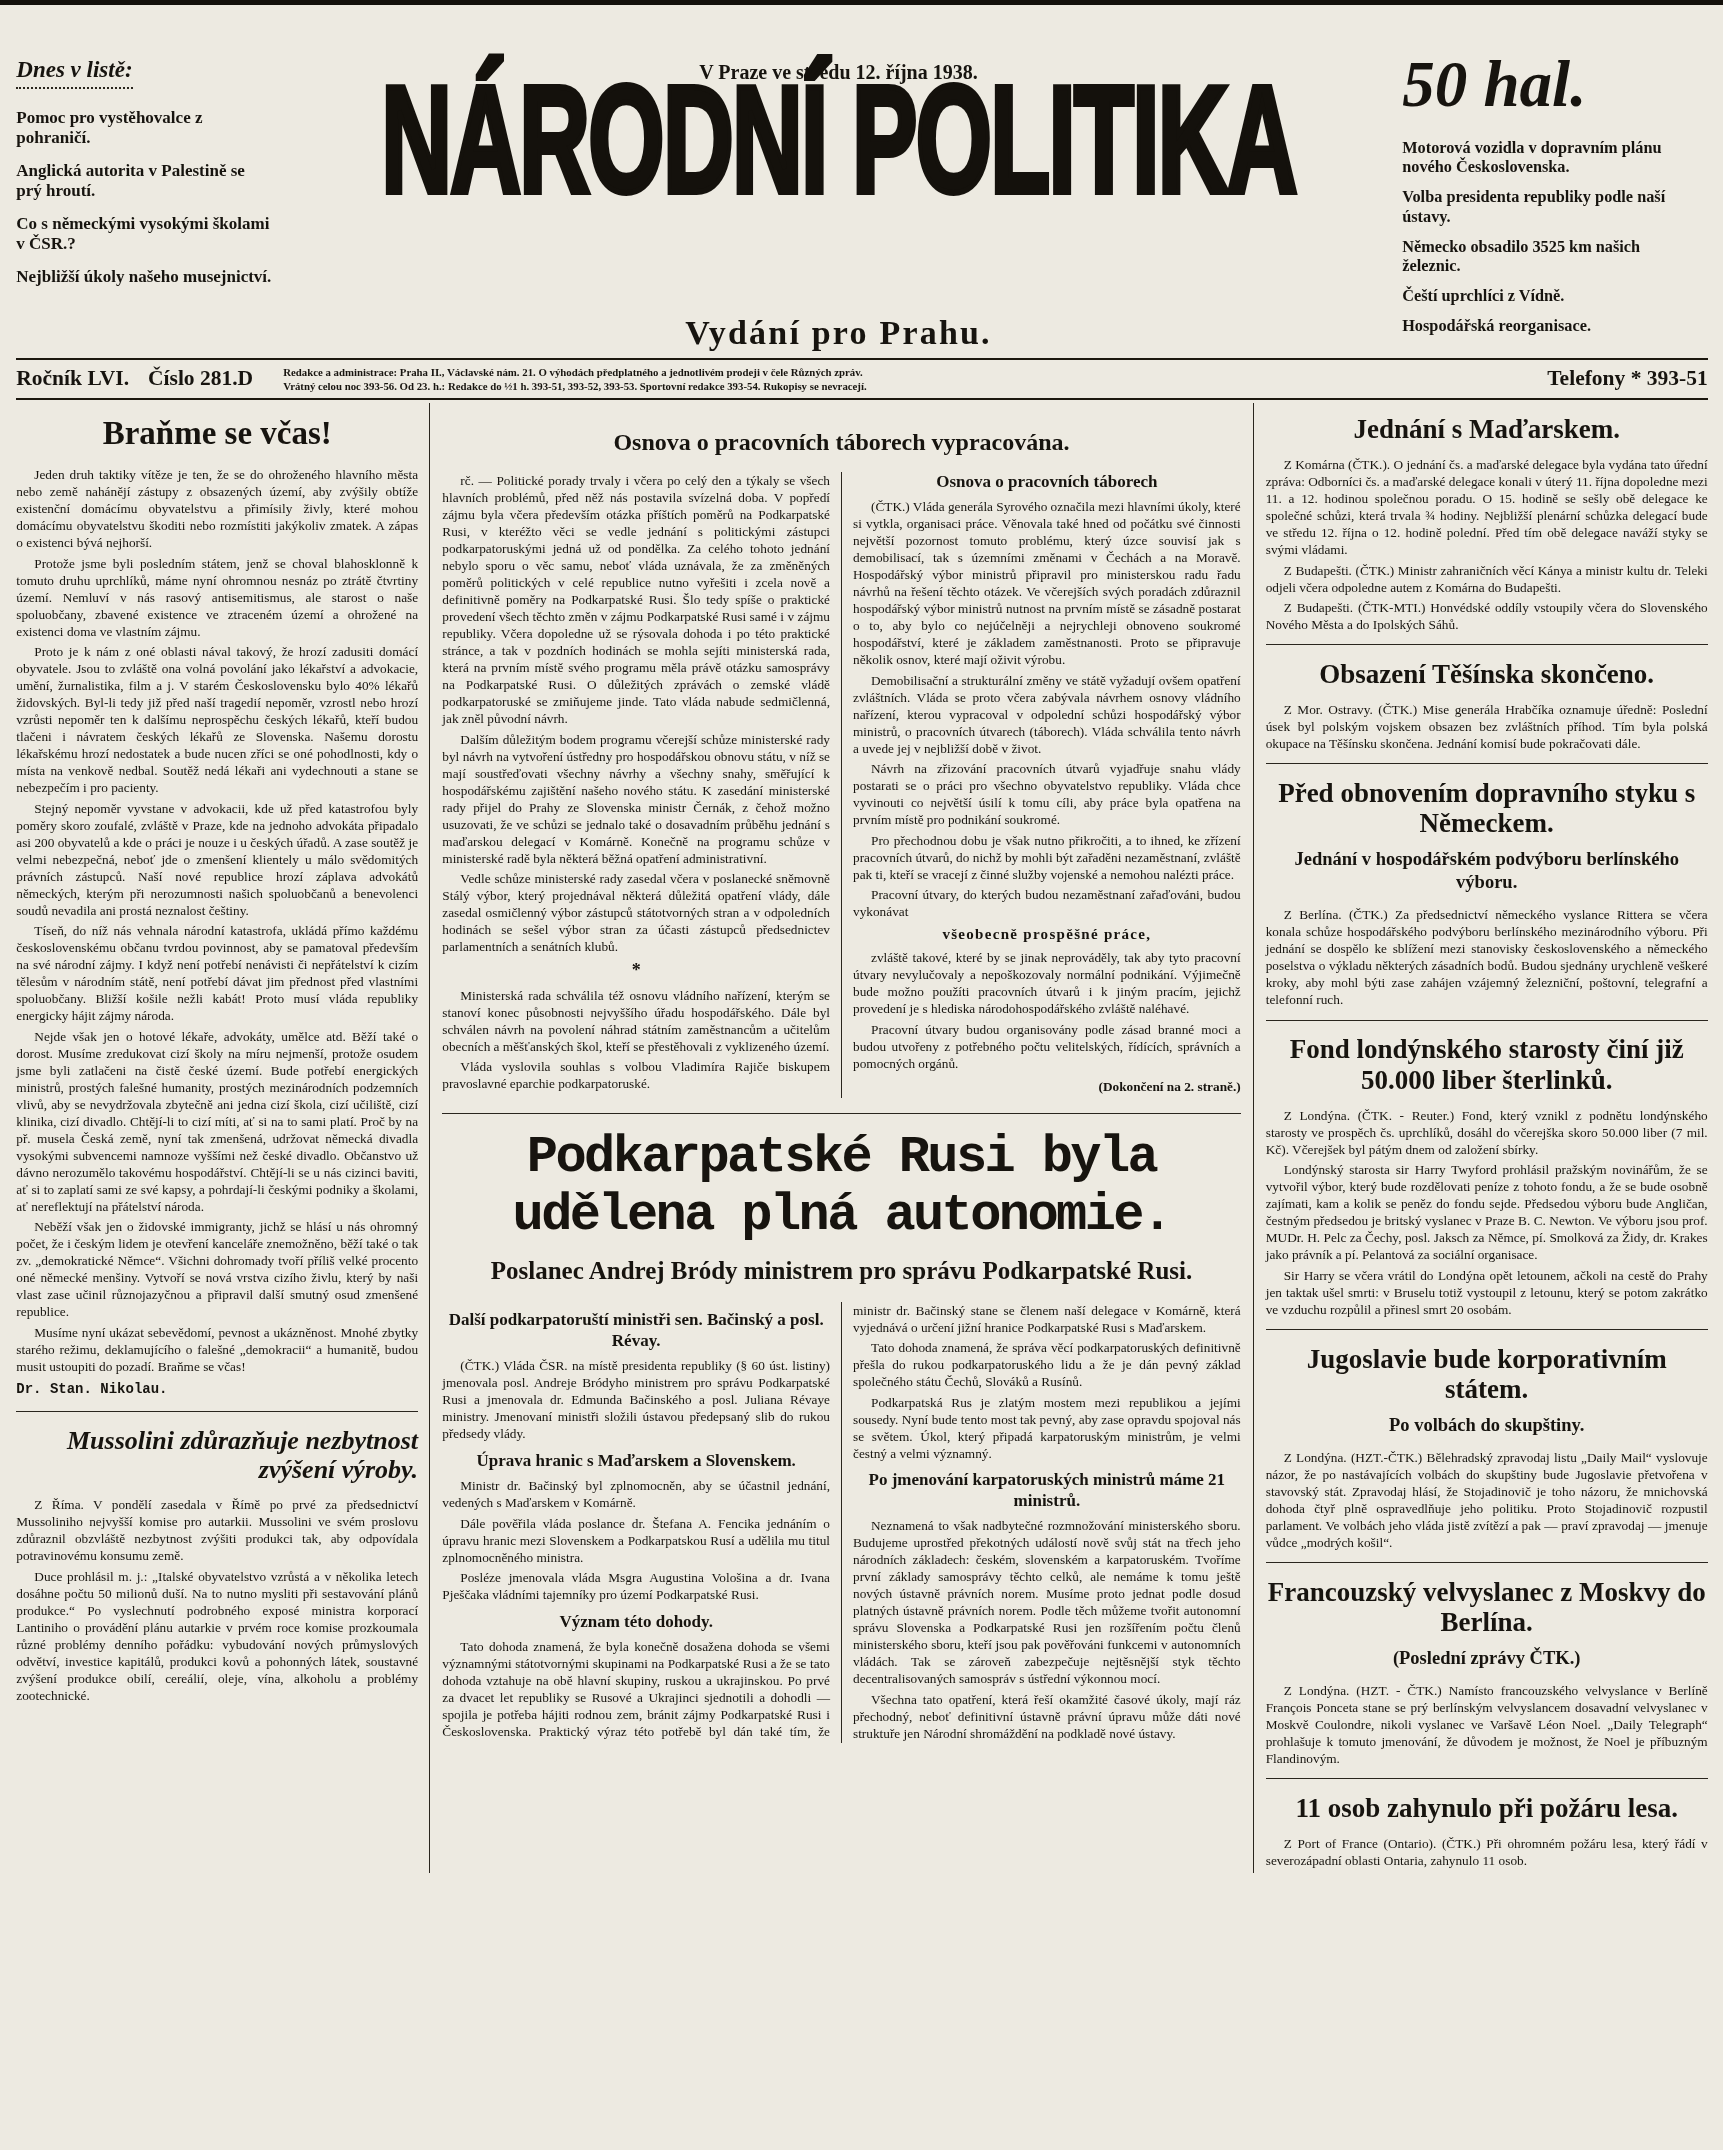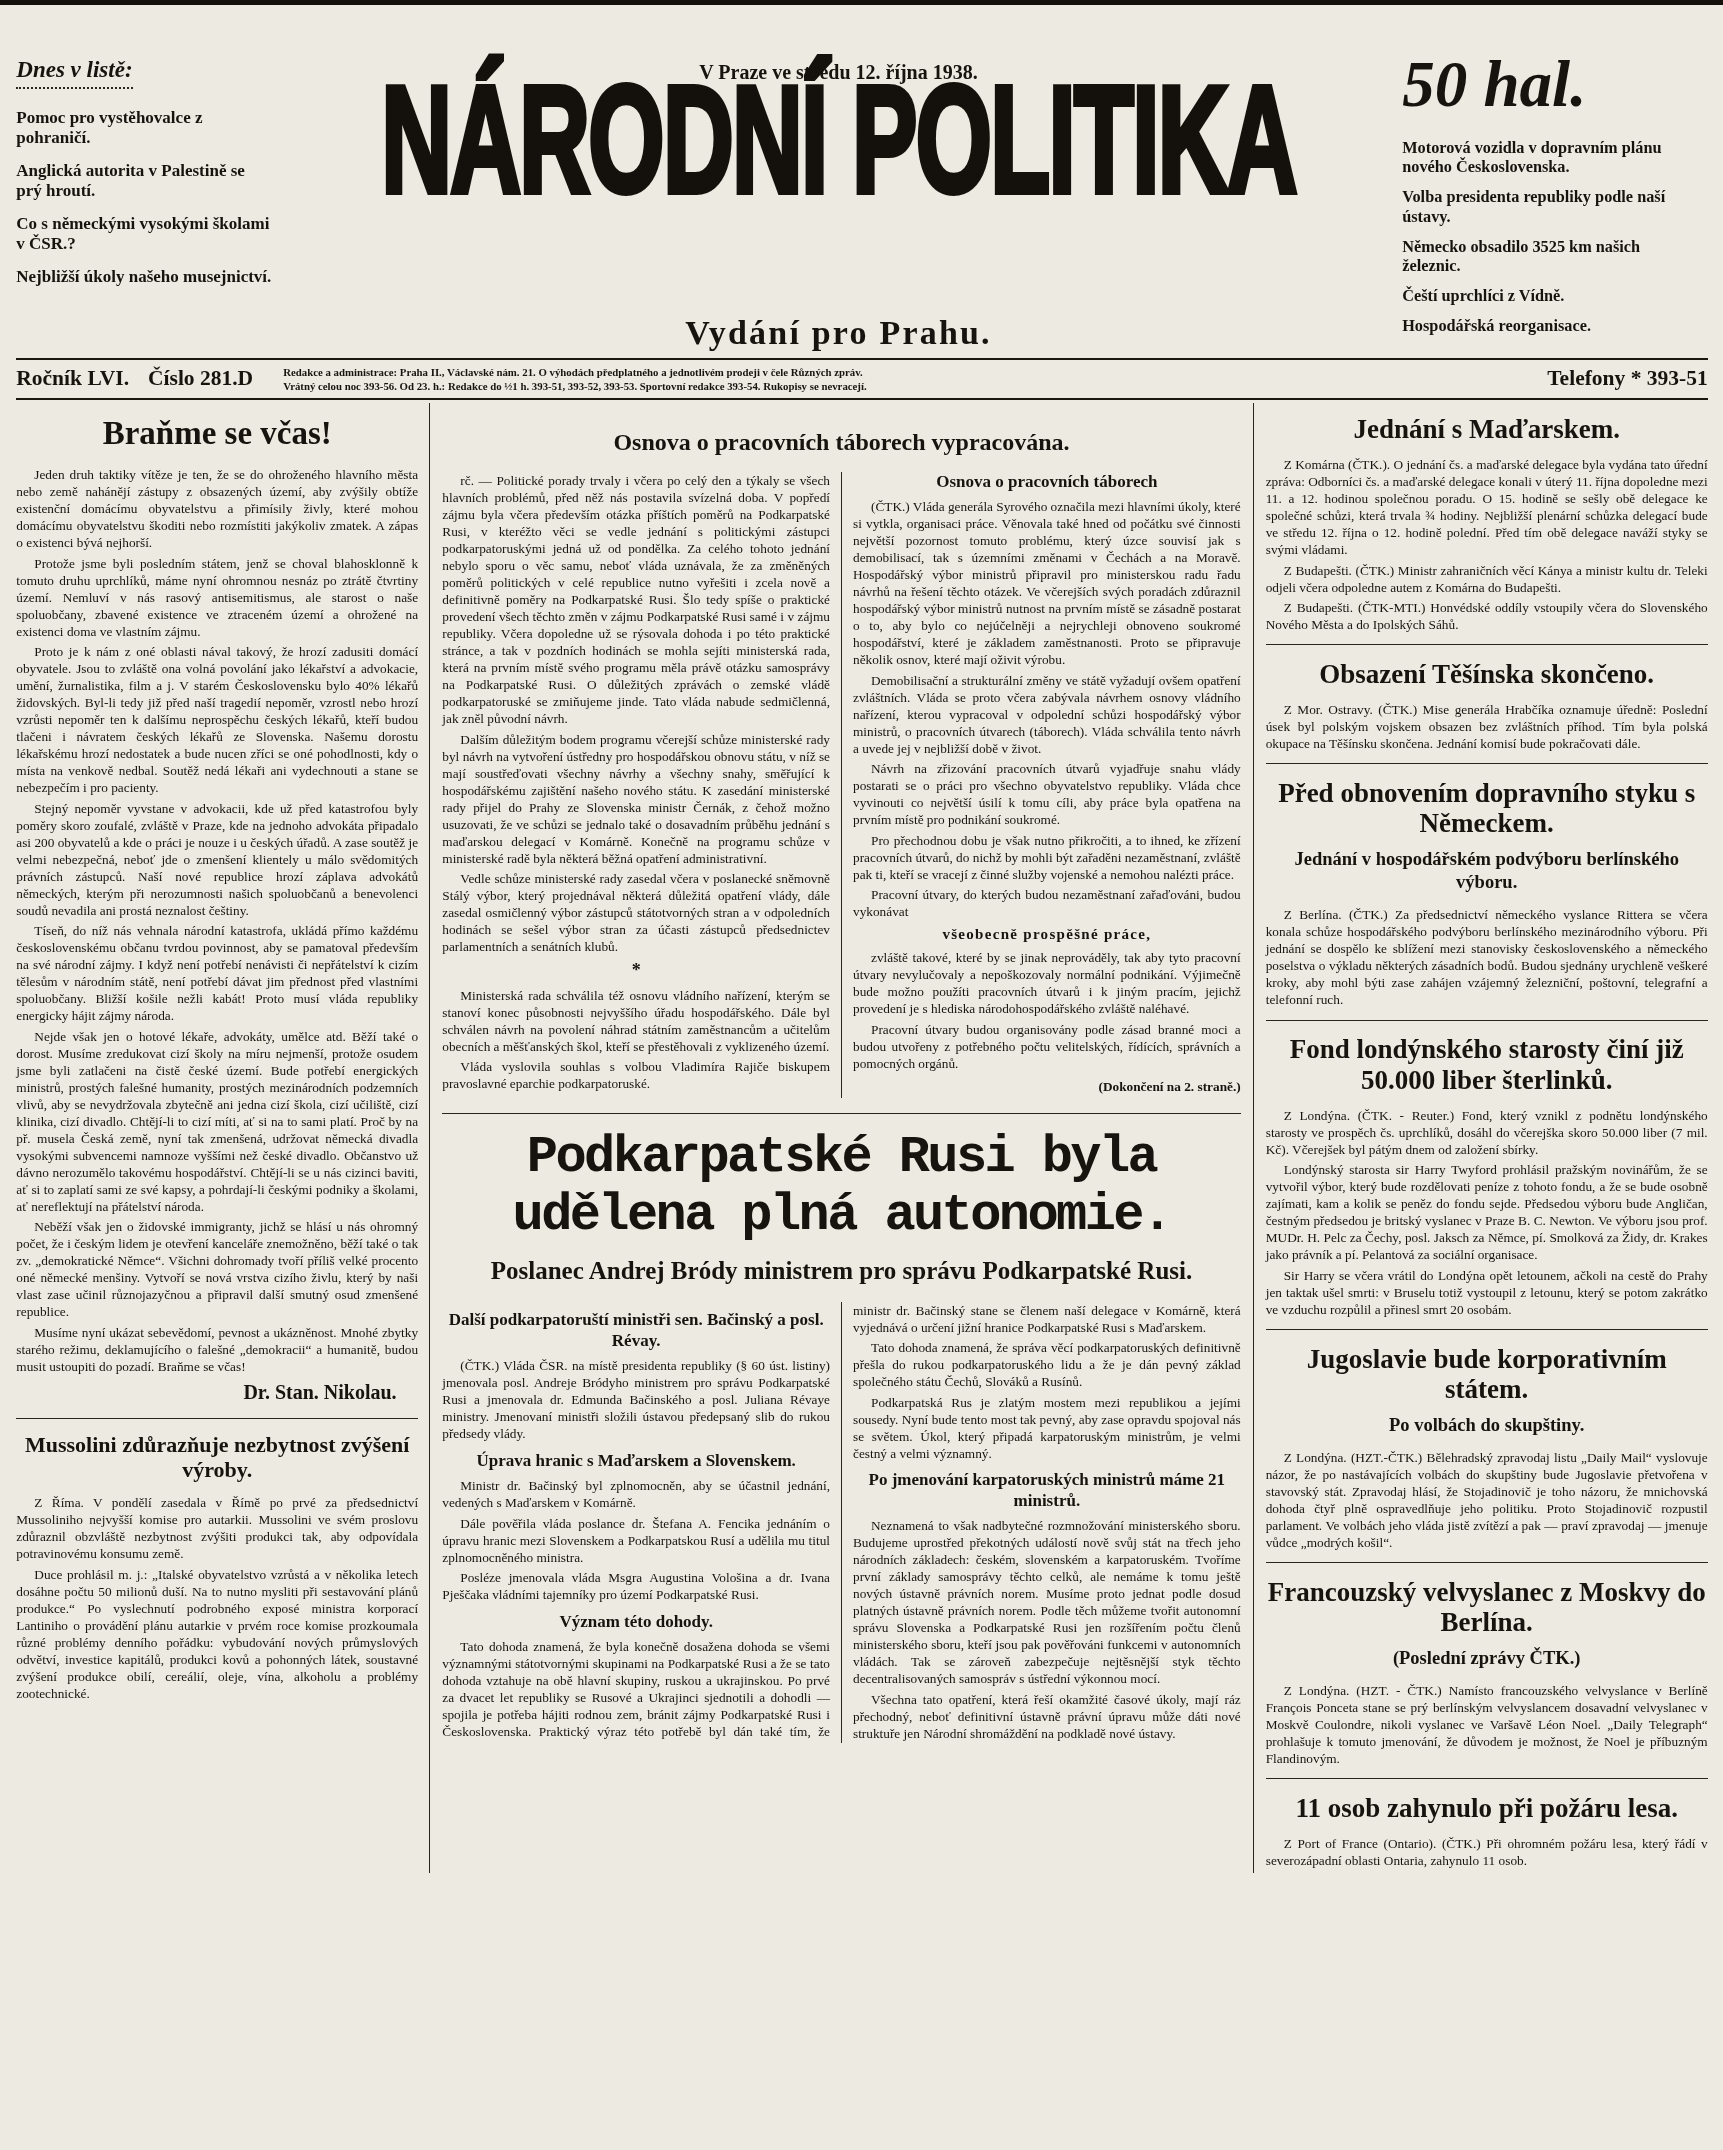--- a/index.html
+++ b/index.html
@@ -41,35 +41,35 @@
   
   .content { display:flex; align-items:stretch; margin-top:2.6px; }
   .col-left { width:413px; padding-right:11.2px; }
   .col-center { flex:1; border-left:1.3px solid #2a261e; border-right:1.3px solid #2a261e; padding:0 12px; }
   .col-right { width:454px; padding-left:12px; }
 
   
   .bt p { font-size:13.3px; line-height:1.28; text-align:justify; text-indent:18px;
     margin:0 0 3.4px; hyphens:auto; -webkit-hyphens:auto; }
   .h-left { font-size:33px; font-weight:bold; text-align:center; margin:12px 0 14.6px; }
-  .h-left2 { font-size:22px; font-weight:bold; text-align:center; line-height:1.12; margin:9.5px 0 12px; }
+  .h-left2 { font-size:26px; font-weight:bold; text-align:right; line-height:1.12; margin:9.5px 0 12px;font-style:italic; }
   .h-small { font-size:27px; font-weight:bold; text-align:center; line-height:1.12; margin:11.2px 0 12px; }
   .h-sub { font-size:18.5px; font-weight:bold; text-align:center; line-height:1.25; margin:-2.6px 0 12px; }
   .center-head1 { font-family:"Liberation Sans", sans-serif; font-size:46px; font-weight:bold;
     text-align:center; line-height:1.1; margin:11.2px 0 7.7px; letter-spacing:-0.9px; }
   .center-sub1 { font-size:24px; font-weight:bold; text-align:center; margin-bottom:16.3px;margin-top:26px; }
   .center-head2 { font-family:Liberation Mono, monospace; font-size:52px; font-weight:bold;
     text-align:center; line-height:1.12; margin:14.6px 0 9.5px; letter-spacing:-2.6px; }
   .center-sub2 { font-size:25px; font-weight:bold; text-align:center; line-height:1.3; margin-bottom:14.6px; }
   .twocol { column-count:2; column-gap:23px; column-rule:1.3px solid #2a261e; }
   .crosshead { font-size:17px; font-weight:bold; text-align:center; margin:8.6px 0 6px; line-height:1.2; }
   .star { text-align:center; font-size:18px; font-weight:bold; margin:5.2px 0; }
   .emphasis-line { text-align:center; font-weight:bold; font-size:15px; letter-spacing:1.3px; margin:6px 0; }
   .continuation { text-align:right; font-weight:bold; font-size:13.3px; margin-top:6.9px; }
-  .signature { text-align:right; font-weight:bold; font-size:20px; margin:6px 21.5px 14.6px 0; }
+  .signature { text-align:left; font-weight:bold; font-size:14px; margin:6px 21.5px 14.6px 0;font-family:Liberation Mono, monospace; }
   .rule-top { border-top:1.3px solid #2a261e; padding-top:4.3px; margin-top:11.2px; }
   .article-pk { border-top:1.3px solid #2a261e; margin-top:15.5px; }
   .col-right .article + .article { border-top:1.3px solid #2a261e; margin-top:11.2px; padding-top:2.6px; }
 </style>
 </head>
 <body>
 
 <div class="scan-edge"></div>
 <div class="page">
 

